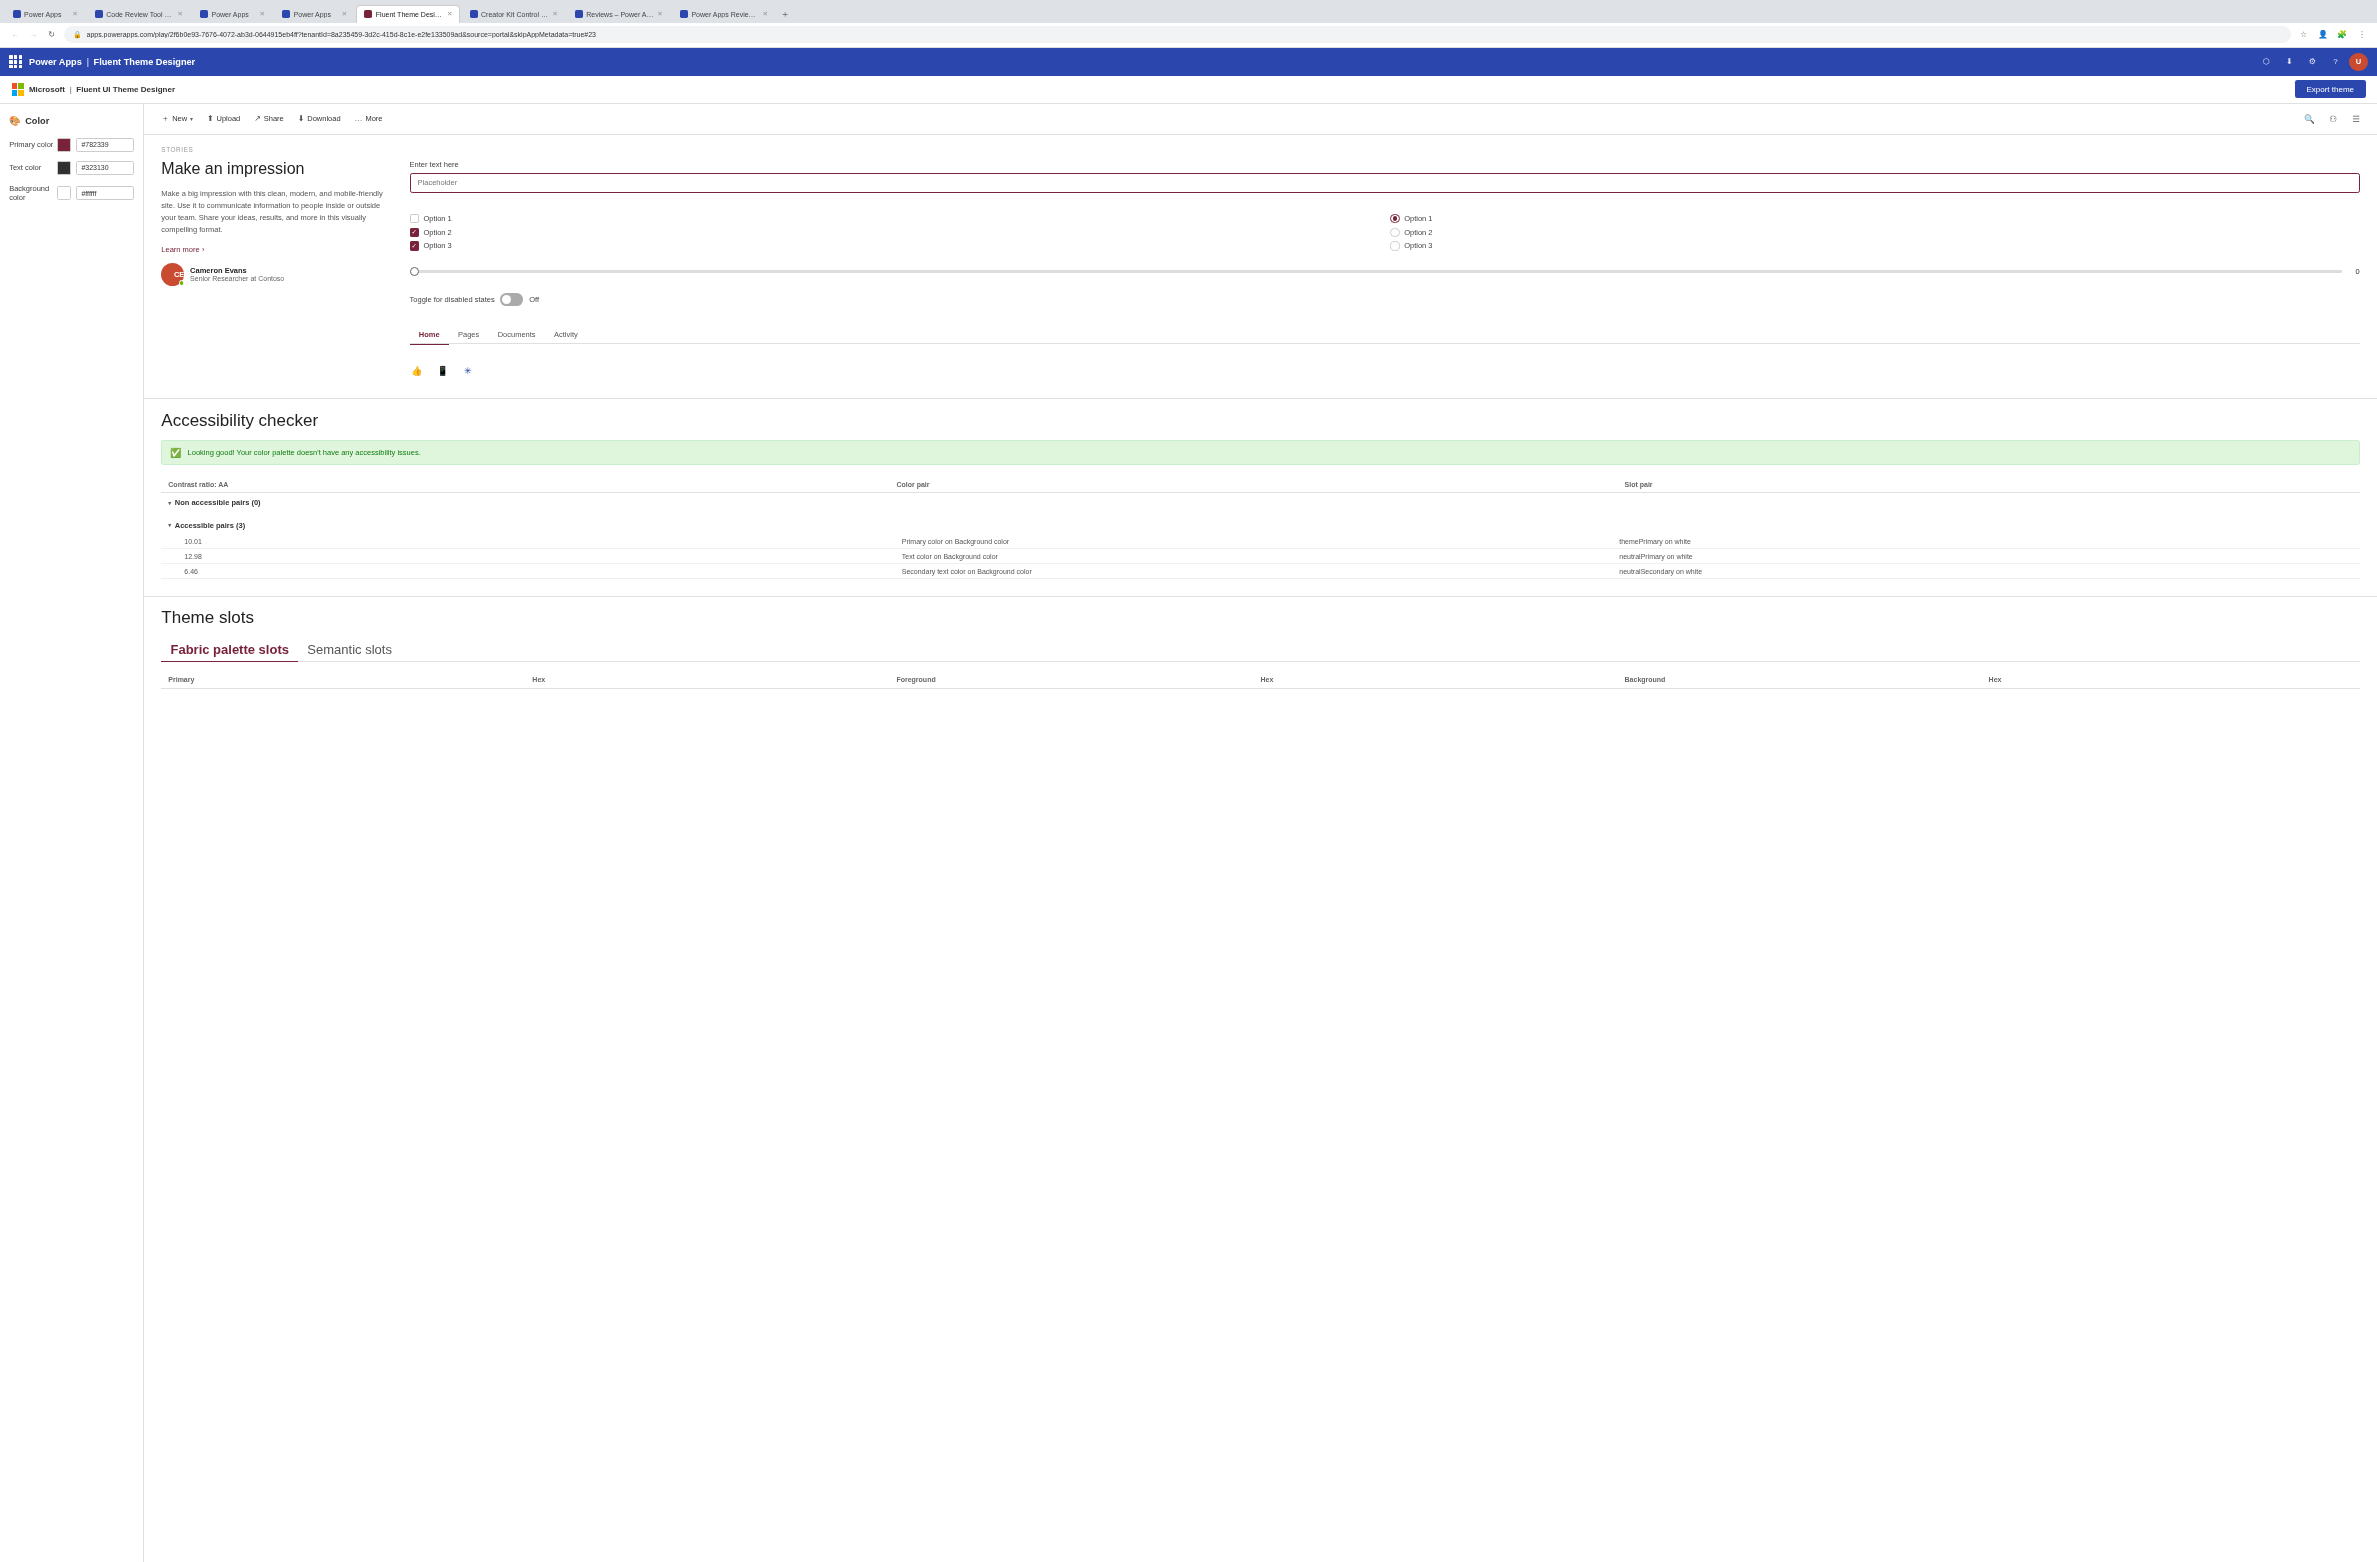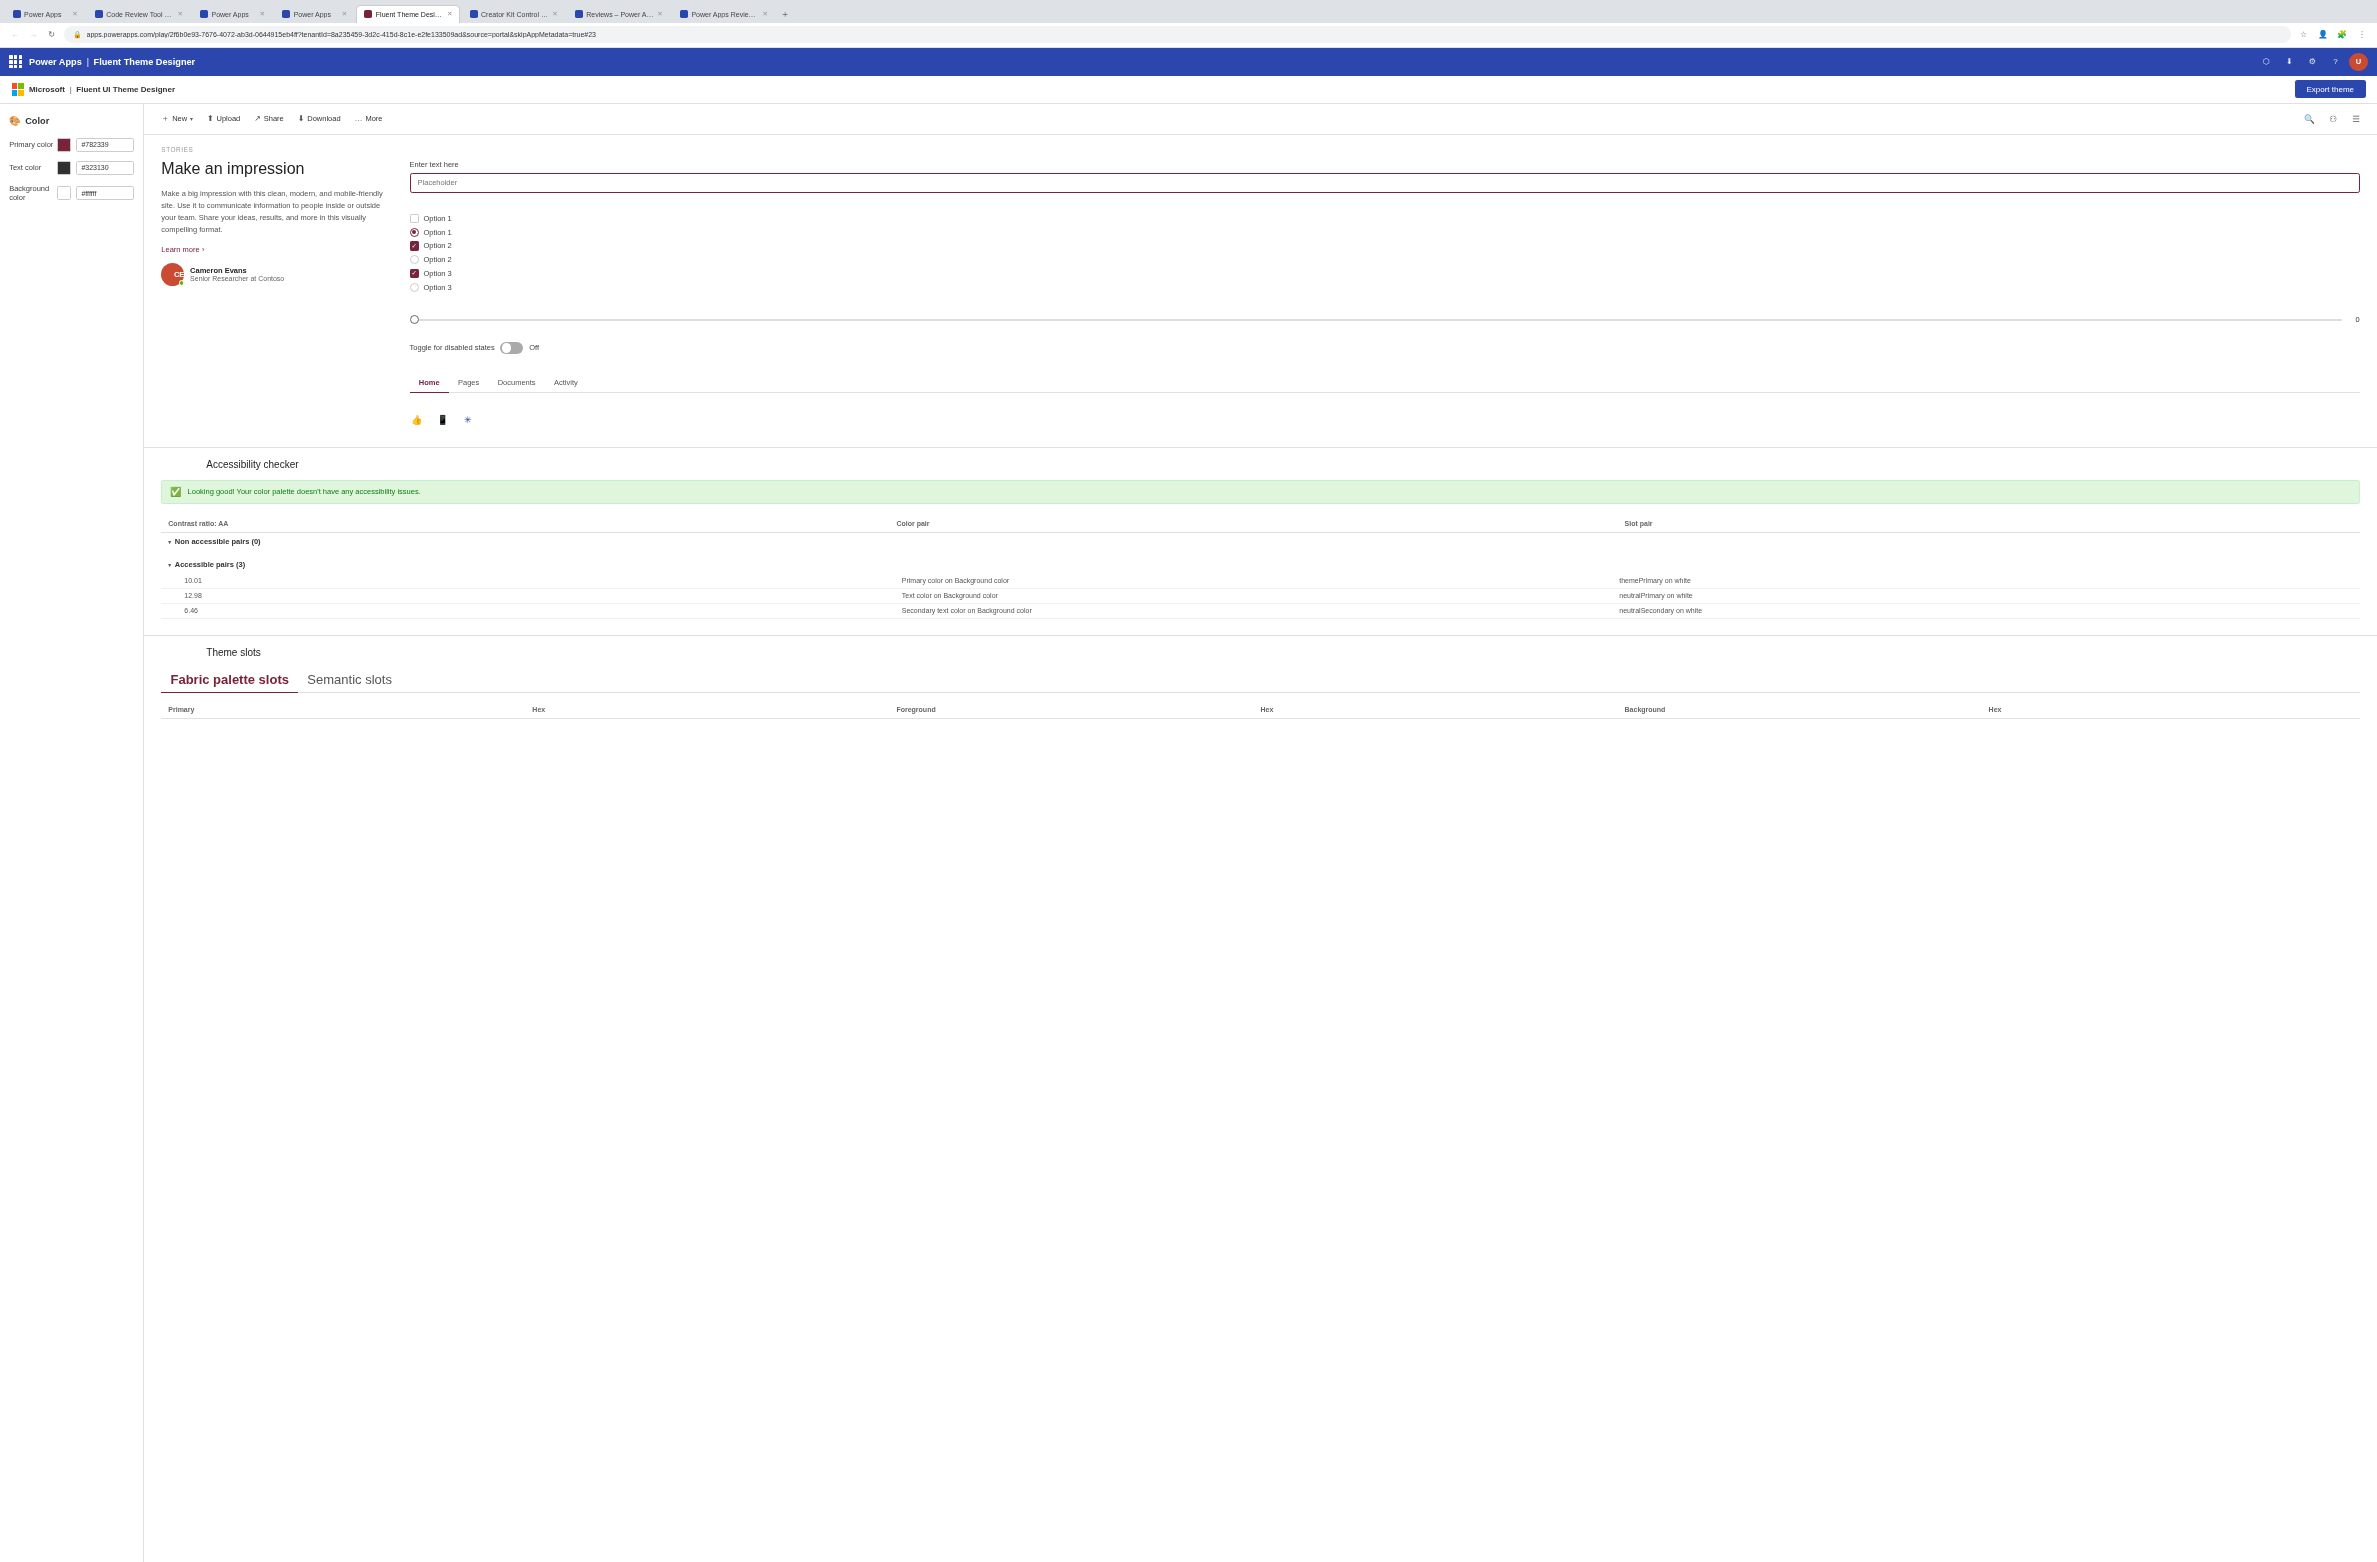--- a/index.html
+++ b/index.html
@@ -87,21 +87,21 @@
 
     
     .stories-right { flex: 1; display: flex; flex-direction: column; gap: 11.5px; }
     .form-group { margin-bottom: 9.2px; }
     .form-label { font-size: 7.5px; color: #444; margin-bottom: 3.5px; display: block; }
     .select-box { width: 100%; padding: 4.6px 7px; border: 0.6px solid #ccc; border-radius: 2.3px; font-size: 7.5px; color: #333; background: #fff; cursor: pointer; display: flex; align-items: center; justify-content: space-between; }
     .select-box-arrow { color: #666; font-size: 7px; }
     .text-input { width: 100%; padding: 4.6px 7px; border: 0.6px solid #782339; border-radius: 2.3px; font-size: 7.5px; color: #999; outline: none; }
 
     
-    .options-grid { display: grid; grid-template-columns: 1fr; gap: 4.6px 11.5px; margin-bottom: 12px; }
+    .options-grid { display: grid; grid-template-columns: 1fr 1fr; gap: 4.6px 11.5px; margin-bottom: 5px; }
     .option-item { display: flex; align-items: center; gap: 4.6px; font-size: 7.5px; color: #444; }
     .checkbox-custom { width: 9.2px; height: 9.2px; border: 0.6px solid #ccc; border-radius: 1.2px; background: #fff; cursor: pointer; display: flex; align-items: center; justify-content: center; flex-shrink: 0; }
     .checkbox-custom.checked { background: #782339; border-color: #782339; }
     .checkbox-custom.checked::after { content: '✓'; color: white; font-size: 6.4px; }
     .radio-custom { width: 9.2px; height: 9.2px; border: 0.6px solid #ccc; border-radius: 50%; background: #fff; cursor: pointer; display: flex; align-items: center; justify-content: center; flex-shrink: 0; }
     .radio-custom.checked { border-color: #782339; }
     .radio-custom.checked::after { content: ''; width: 4.6px; height: 4.6px; border-radius: 50%; background: #782339; }
 
     
     .range-row { display: flex; align-items: center; gap: 5.8px; margin-bottom: 5.8px; }
@@ -123,21 +123,21 @@
     .icon-row { display: flex; gap: 9.2px; align-items: center; margin-bottom: 8px; }
     .fluent-icon { width: 16px; height: 16px; display: flex; align-items: center; justify-content: center; color: #2b47ad; font-size: 9.2px; cursor: pointer; border-radius: 2.3px; }
 
     
     .buttons-row { display: flex; gap: 5.8px; }
     .primary-btn { background: #782339; color: white; border: none; padding: 4.6px 11.5px; border-radius: 2.3px; font-size: 7.5px; cursor: pointer; font-weight: 500; }
     .default-btn { background: #fff; color: #333; border: 0.6px solid #ccc; padding: 4.6px 11.5px; border-radius: 2.3px; font-size: 7.5px; cursor: pointer; }
 
     
     .accessibility-section { padding: 11.5px 17.3px; border-top: 0.6px solid #e0e0e0; }
-    .section-title { font-size: 10px; font-weight: 400; color: #222; margin-bottom: 9.2px; margin-left: 45px; }
+    .section-title { font-size: 17px; font-weight: 400; color: #222; margin-bottom: 9.2px; }
     .success-banner { display: flex; align-items: center; gap: 5.8px; background: #dff6dd; border: 0.6px solid #c6efce; border-radius: 2.3px; padding: 5.8px 8px; margin-bottom: 11.5px; font-size: 7.5px; color: #107c10; }
     .success-icon { color: #107c10; font-size: 9.2px; }
     .contrast-table { width: 100%; }
     .contrast-header { display: flex; padding: 4.6px 7px; border-bottom: 0.6px solid #e0e0e0; font-size: 7px; color: #666; font-weight: 600; }
     .contrast-header-col { flex: 1; }
     .contrast-group { margin-bottom: 4.6px; }
     .contrast-group-label { display: flex; align-items: center; gap: 3.5px; padding: 4.6px 7px; font-size: 7.5px; font-weight: 600; color: #333; cursor: pointer; }
     .contrast-row { display: flex; padding: 3.5px 23px; font-size: 7px; color: #555; border-bottom: 0.6px solid #f0f0f0; }
     .contrast-col { flex: 1; }
     .chevron { font-size: 5.8px; color: #666; }

